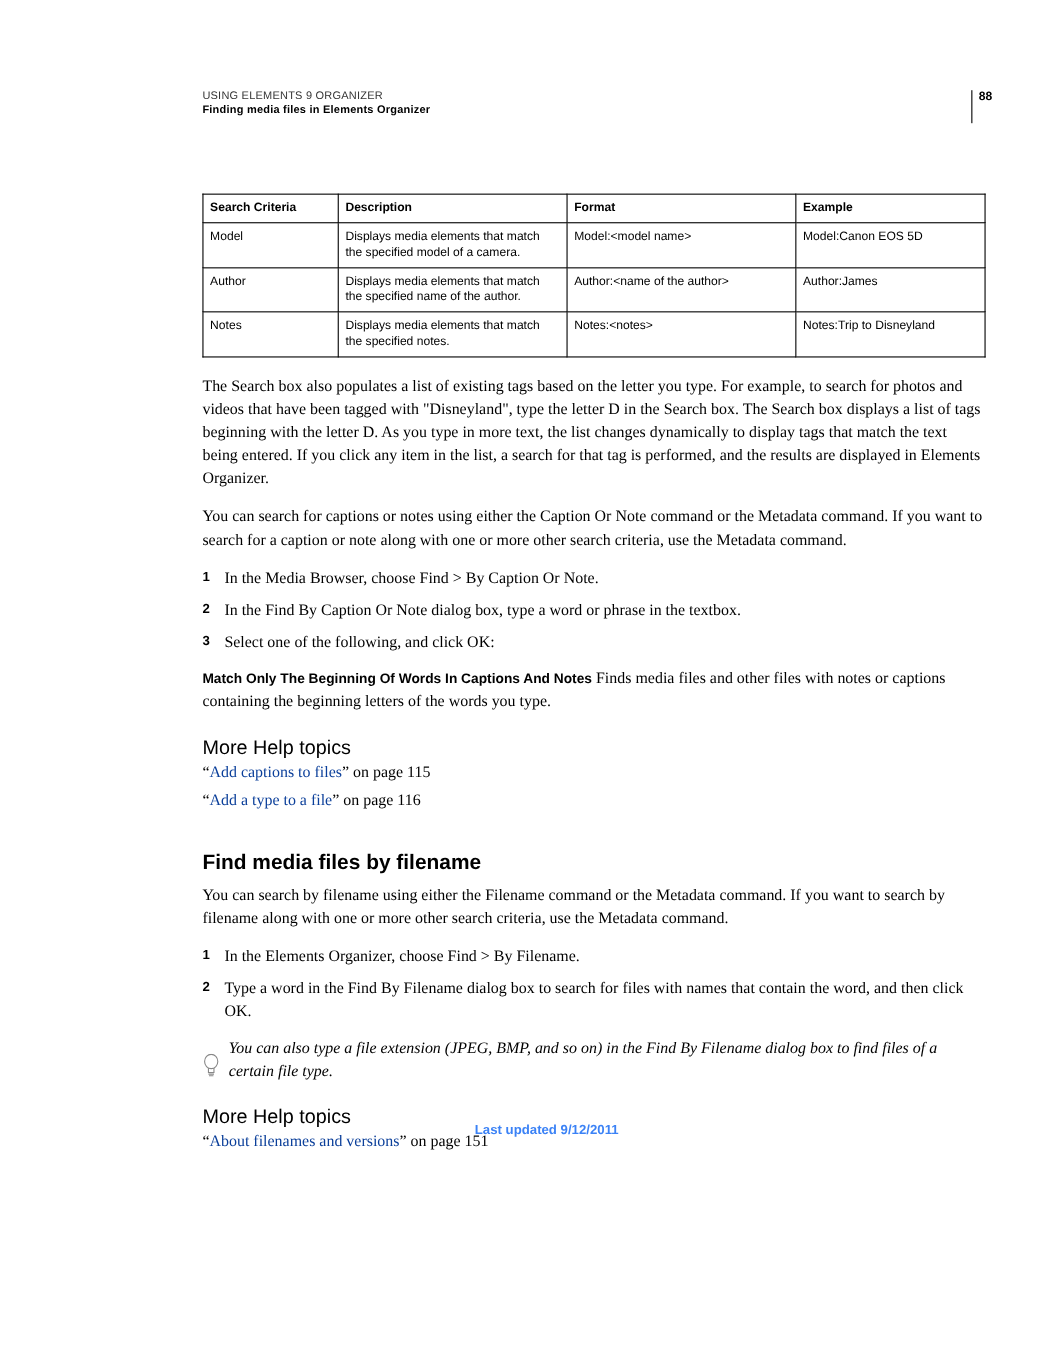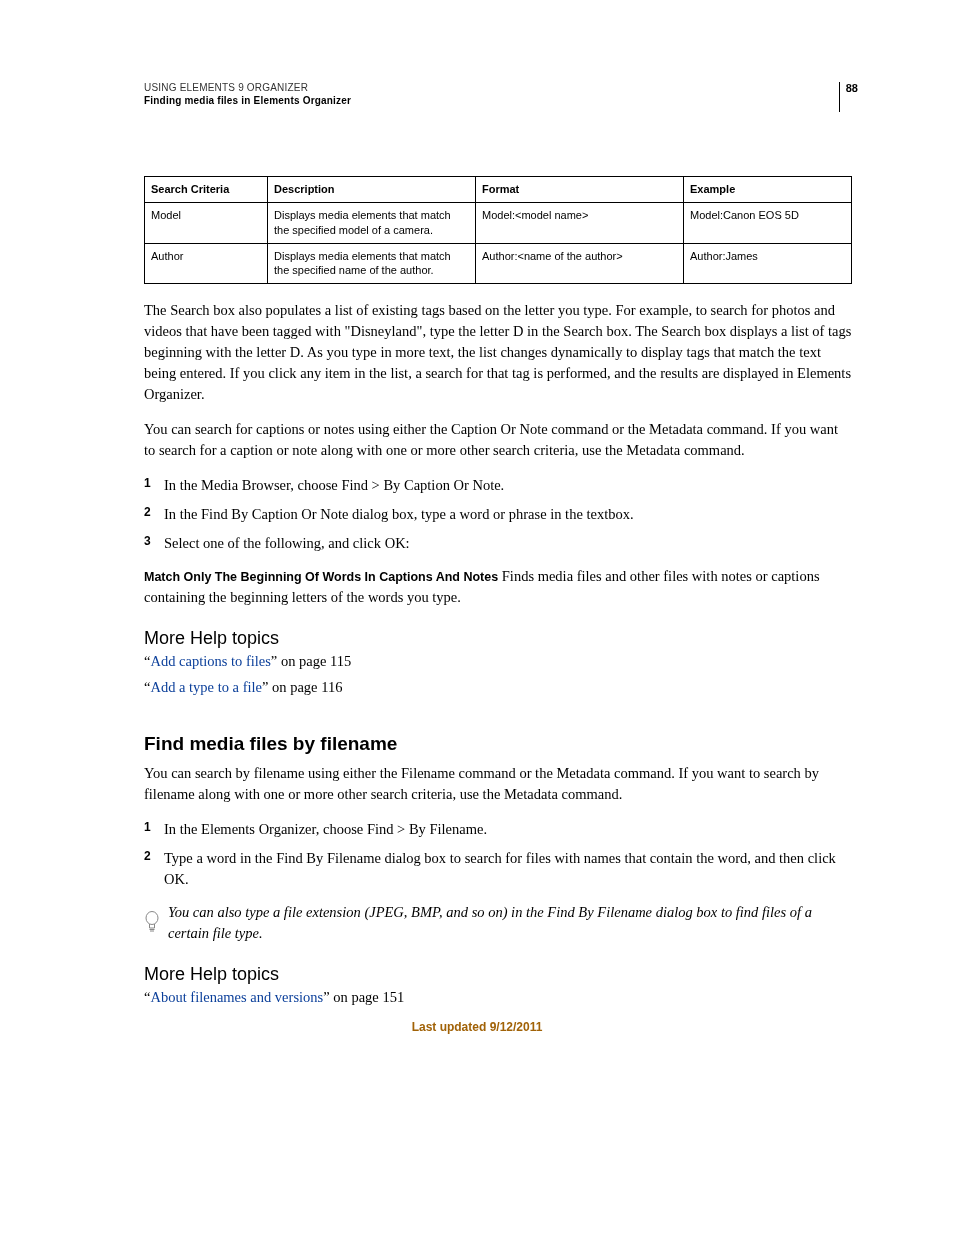--- a/index.html
+++ b/index.html
@@ -4,24 +4,25 @@
 <style>
   body {
     margin: 0;
     padding: 0;
     font-family: "Minion Pro", Georgia, 'Times New Roman', serif;
     color: #000;
     background: #fff;
     width: 954px;
   }
   .page {
-    padding: 82px 102px 40px 144px;
+    padding: 82px 58px 40px 144px;
     position: relative;
     min-height: 1100px;
     box-sizing: border-box;
+    margin-left: 40px;
   }
   .header-row {
     position: relative;
     margin-bottom: 70px;
   }
   .header-left {
     font-family: "Myriad Pro", Arial, Helvetica, sans-serif;
     font-size: 10px;
     letter-spacing: 0.2px;
   }
@@ -120,21 +121,21 @@
     color: #0b3f9a;
     cursor: pointer;
   }
   .help-line {
     font-size: 14.5px;
     line-height: 1.5;
     margin: 0 0 4px 0;
   }
   .tip {
     display: flex;
-    align-items: center;
+    align-items: flex-end;
     gap: 8px;
     margin: 10px 0 0 0;
   }
   .tip-icon {
     flex: 0 0 auto;
     margin-top: 2px;
   }
   .tip-text {
     font-style: italic;
     font-size: 14.5px;
@@ -142,21 +143,21 @@
   }
   .footer {
     position: absolute;
     bottom: 66px;
     left: 0;
     width: 100%;
     text-align: center;
     font-family: "Myriad Pro", Arial, Helvetica, sans-serif;
     font-weight: bold;
     font-size: 12px;
-    color: #a16207;
+    color: #3b82f6;
   }
 </style>
 </head>
 <body>
 
 <div class="page">
   <div class="header-row">
     <div class="header-left">
       <div class="header-top">USING ELEMENTS 9 ORGANIZER</div>
       <div class="header-sub">Finding media files in Elements Organizer</div>
@@ -178,20 +179,26 @@
         <td>Model</td>
         <td>Displays media elements that match the specified model of a camera.</td>
         <td>Model:&lt;model name&gt;</td>
         <td>Model:Canon EOS 5D</td>
       </tr>
       <tr>
         <td>Author</td>
         <td>Displays media elements that match the specified name of the author.</td>
         <td>Author:&lt;name of the author&gt;</td>
         <td>Author:James</td>
+      </tr>
+      <tr>
+        <td>Notes</td>
+        <td>Displays media elements that match the specified notes.</td>
+        <td>Notes:&lt;notes&gt;</td>
+        <td>Notes:Trip to Disneyland</td>
       </tr>
     </tbody>
   </table>
 
   <p class="body-text">The Search box also populates a list of existing tags based on the letter you type. For example, to search for photos and videos that have been tagged with "Disneyland", type the letter D in the Search box. The Search box displays a list of tags beginning with the letter D. As you type in more text, the list changes dynamically to display tags that match the text being entered. If you click any item in the list, a search for that tag is performed, and the results are displayed in Elements Organizer.</p>
 
   <p class="body-text">You can search for captions or notes using either the Caption Or Note command or the Metadata command. If you want to search for a caption or note along with one or more other search criteria, use the Metadata command.</p>
 
   <ol class="steps">
     <li>In the Media Browser, choose Find &gt; By Caption Or Note.</li>

